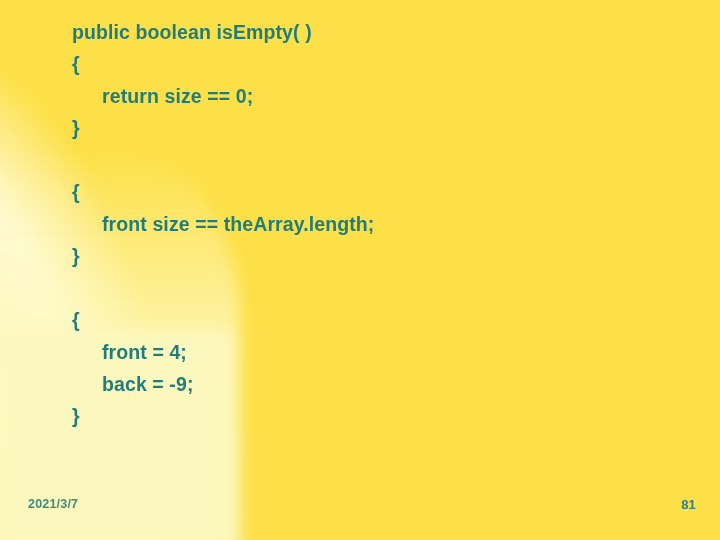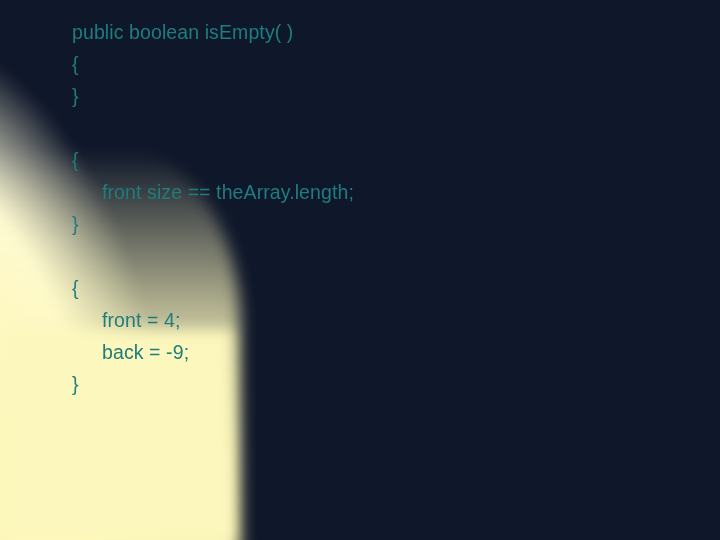--- a/index.html
+++ b/index.html
@@ -11,22 +11,23 @@
     height: 540px;
     overflow: hidden;
     font-family: "Liberation Sans", sans-serif;
     background: #ffffff;
   }
 
   #slide {
     position: relative;
     width: 720px;
     height: 540px;
-    background: #0f172a;
+    background: #fde047;
     overflow: hidden;
+    font-weight: bold;
   }
 
   
   .bg-lobe {
     position: absolute;
     left: -190px;
     top: -140px;
     width: 430px;
     height: 900px;
     border-radius: 50% 55% 48% 52% / 40% 45% 55% 60%;
@@ -120,26 +121,31 @@
 
 <div id="slide">
 
   <div class="bg-lobe"></div>
   <div class="bg-lobe-2"></div>
   <div class="bg-lobe-3"></div>
 
   <div class="code-body" id="code-body">
       <div class="code-line">public boolean isEmpty( )</div>
       <div class="code-line">{</div>
+      <div class="code-line indent">return size == 0;</div>
       <div class="code-line">}</div>
       <div class="code-line blank"></div>
       <div class="code-line">{</div>
       <div class="code-line indent">front size == theArray.length;</div>
       <div class="code-line">}</div>
       <div class="code-line blank"></div>
       <div class="code-line">{</div>
       <div class="code-line indent">front = 4;</div>
       <div class="code-line indent">back = -9;</div>
       <div class="code-line">}</div>
     </div>
 
+  <div class="footer">
+    <span class="footer-date">2021/3/7</span>
+    <span class="footer-page">81</span>
+  </div>
 
 </div>
 
 </body></html>

